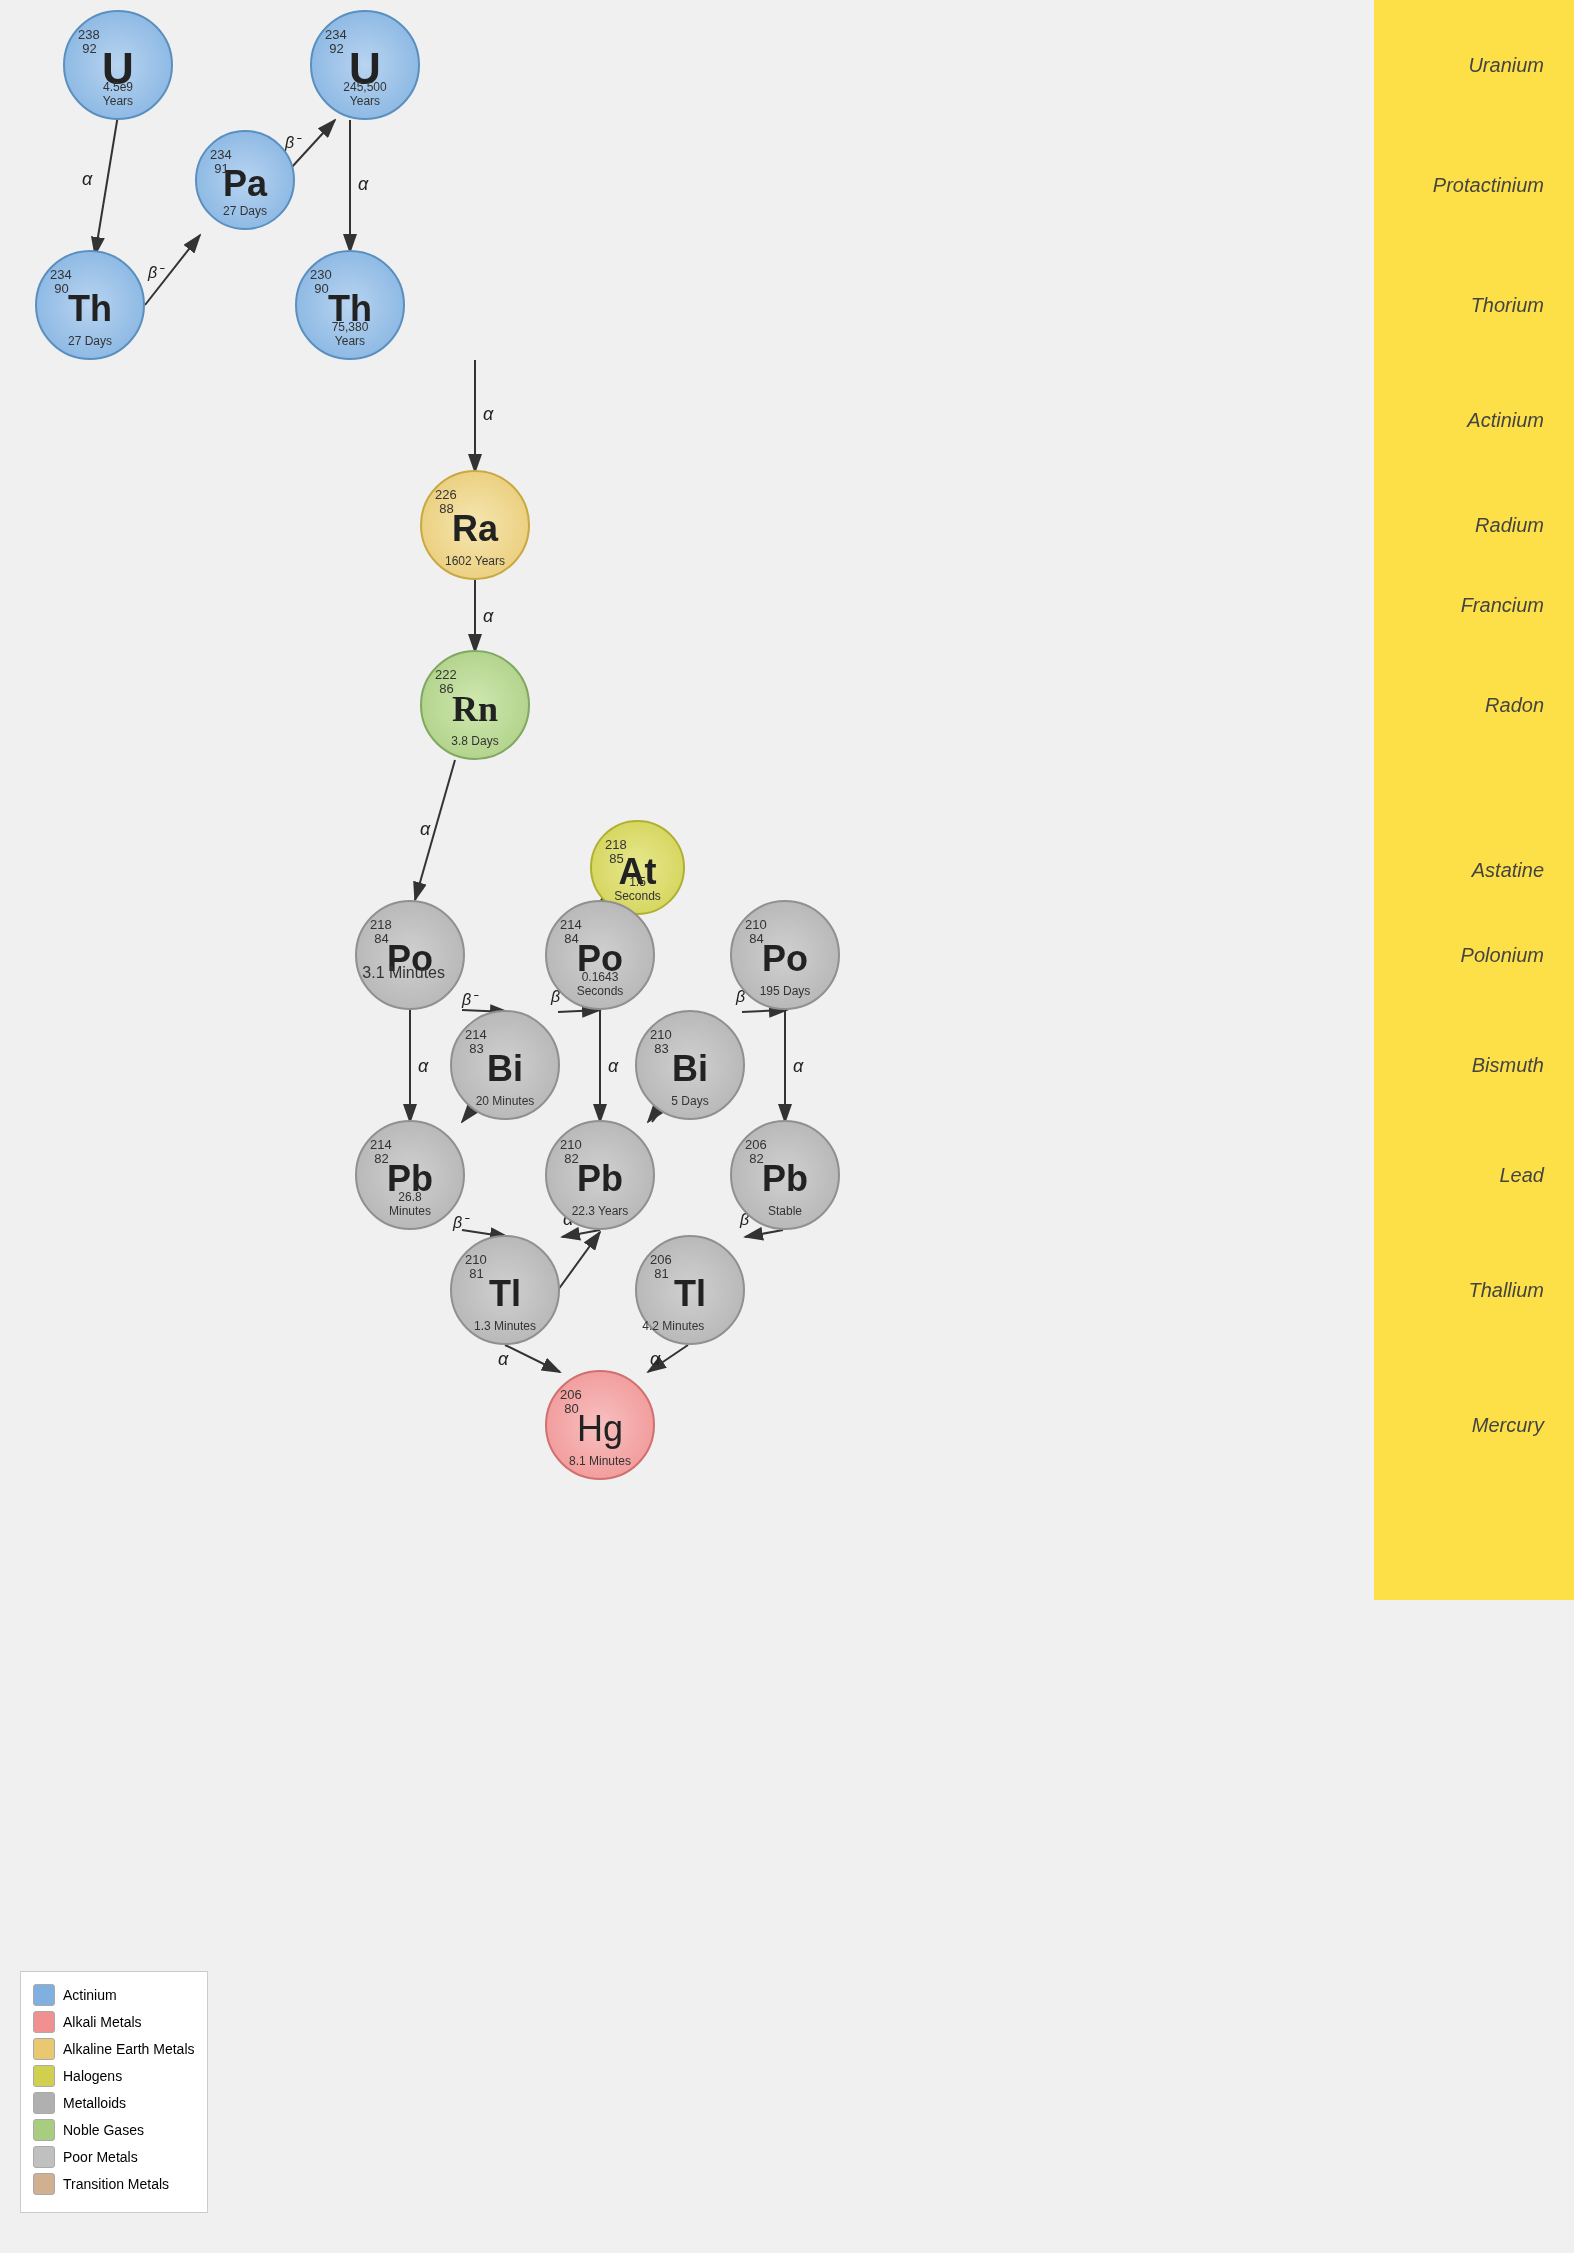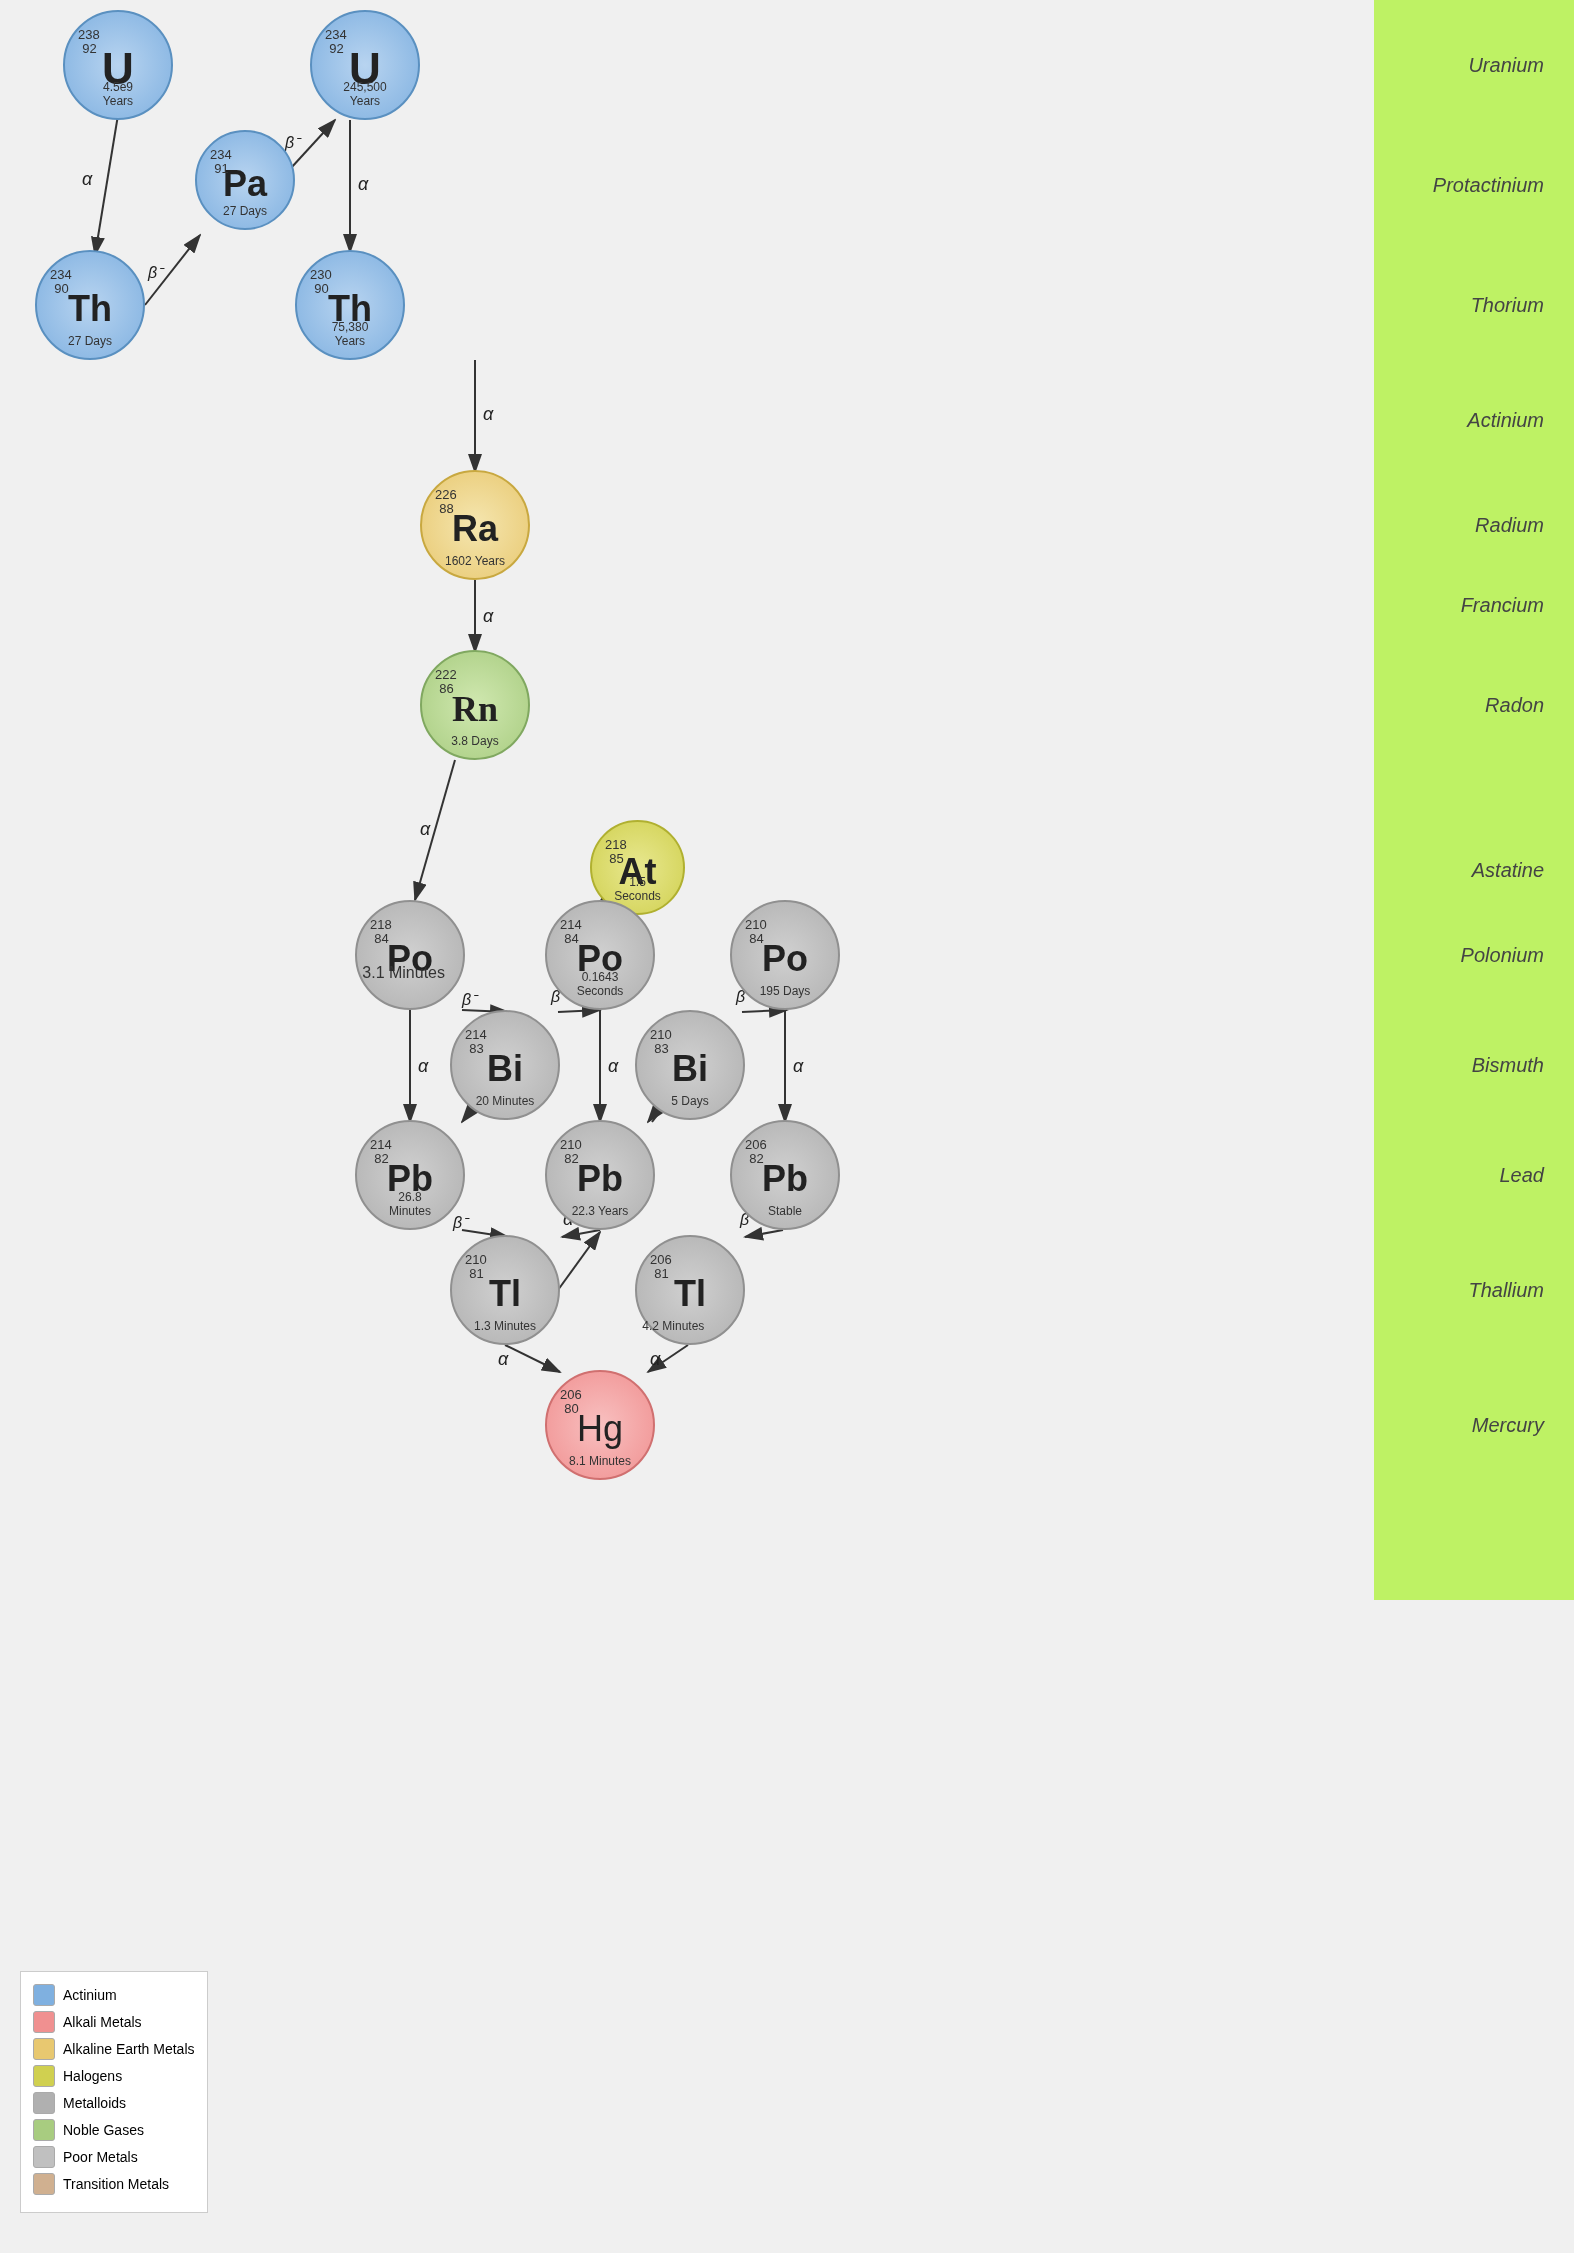--- a/index.html
+++ b/index.html
@@ -21,21 +21,21 @@
     .diagram-area {
       flex: 1;
       position: relative;
       padding: 20px 0 20px 30px;
     }
 
     .element-row-labels {
       width: 220px;
       display: flex;
       flex-direction: column;
-      background: #bef264;
+      background: #fde047;
     }
 
     .row-label {
       display: flex;
       align-items: center;
       justify-content: flex-end;
       padding-right: 20px;
       color: #333;
       font-size: 20px;
       font-style: italic;

